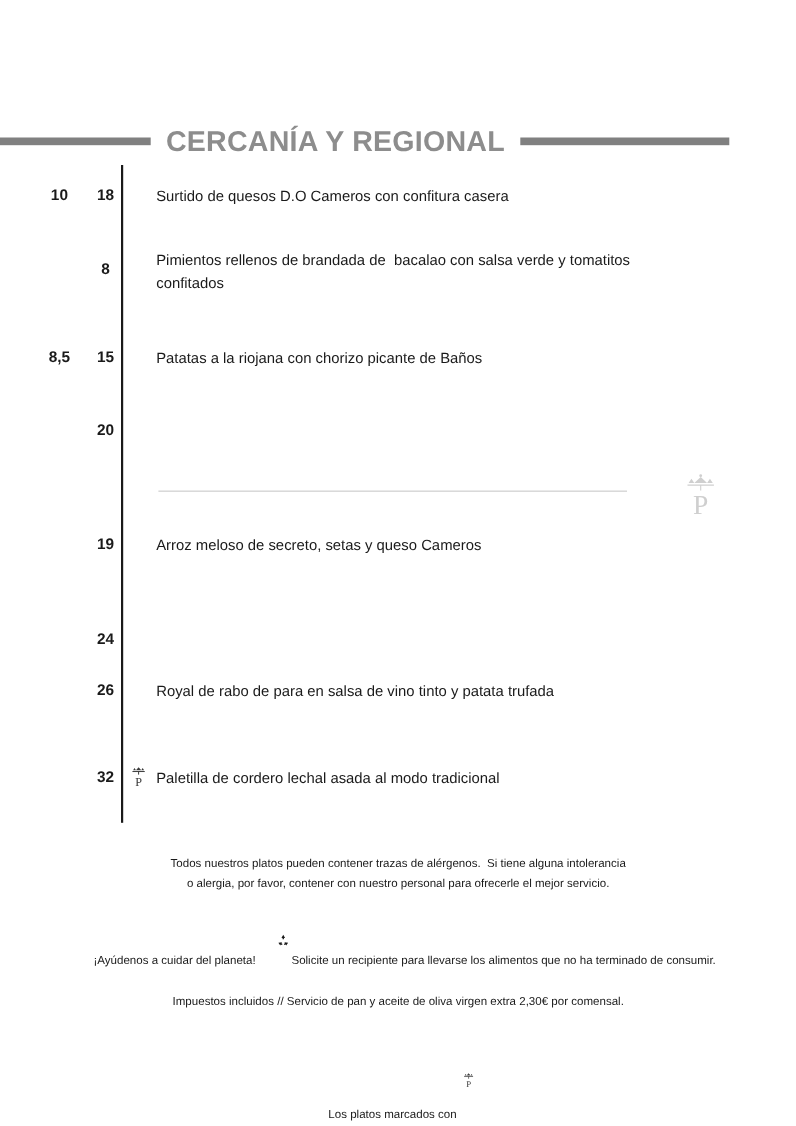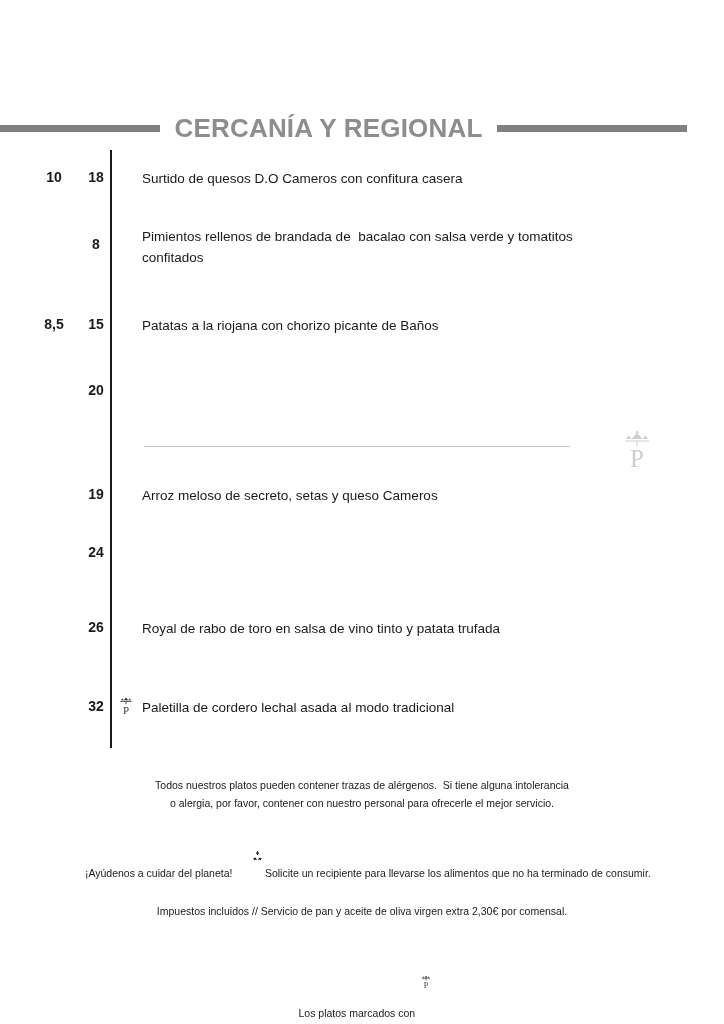--- a/index.html
+++ b/index.html
@@ -17,21 +17,21 @@
 
   
   .header {
     position: absolute;
     left: 0;
     top: 110px;
     width: 663px;
     height: 36px;
     display: flex;
     align-items: center;
-    justify-content: center;
+    justify-content: flex-end;
   }
   .rule {
     height: 7px;
     background: #808080;
     flex: 0 0 auto;
   }
   .rule-left  { width: 184px; margin-right: 14px; }
   .rule-right { width: 190px; margin-left: 14px; }
   .section-title {
     font-family: "Liberation Sans", sans-serif;
@@ -188,29 +188,29 @@
   </div>
 
   <div class="sep-line"></div>
 
   <div class="row" style="top:335px;">
     <div class="price-a"></div>
     <div class="price-b">19</div>
     <div class="dish">Arroz meloso de secreto, setas y queso Cameros</div>
   </div>
 
-  <div class="row" style="top:393px;">
+  <div class="row" style="top:421px;">
     <div class="price-a"></div>
     <div class="price-b">24</div>
   </div>
 
   <div class="row" style="top:468px;">
     <div class="price-a"></div>
     <div class="price-b">26</div>
-    <div class="dish">Royal de rabo de toro en salsa de vino tinto y patata trufada</div>
+    <div class="dish">Royal de rabo de para en salsa de vino tinto y patata trufada</div>
   </div>
 
   <div class="row" style="top:547px;">
     <div class="price-a"></div>
     <div class="price-b">32</div>
     <div class="marker">
       <svg width="16" height="22" viewBox="0 0 16 22" fill="none" stroke="currentColor" stroke-width="0.9">
         <path d="M3 5.2 L4.3 3.2 L5.6 5.2 L8 2.4 L10.4 5.2 L11.7 3.2 L13 5.2 Z" fill="currentColor" stroke="none"></path>
         <line x1="2.4" y1="6.4" x2="13.6" y2="6.4"></line>
         <line x1="8" y1="6.4" x2="8" y2="9.2"></line>

